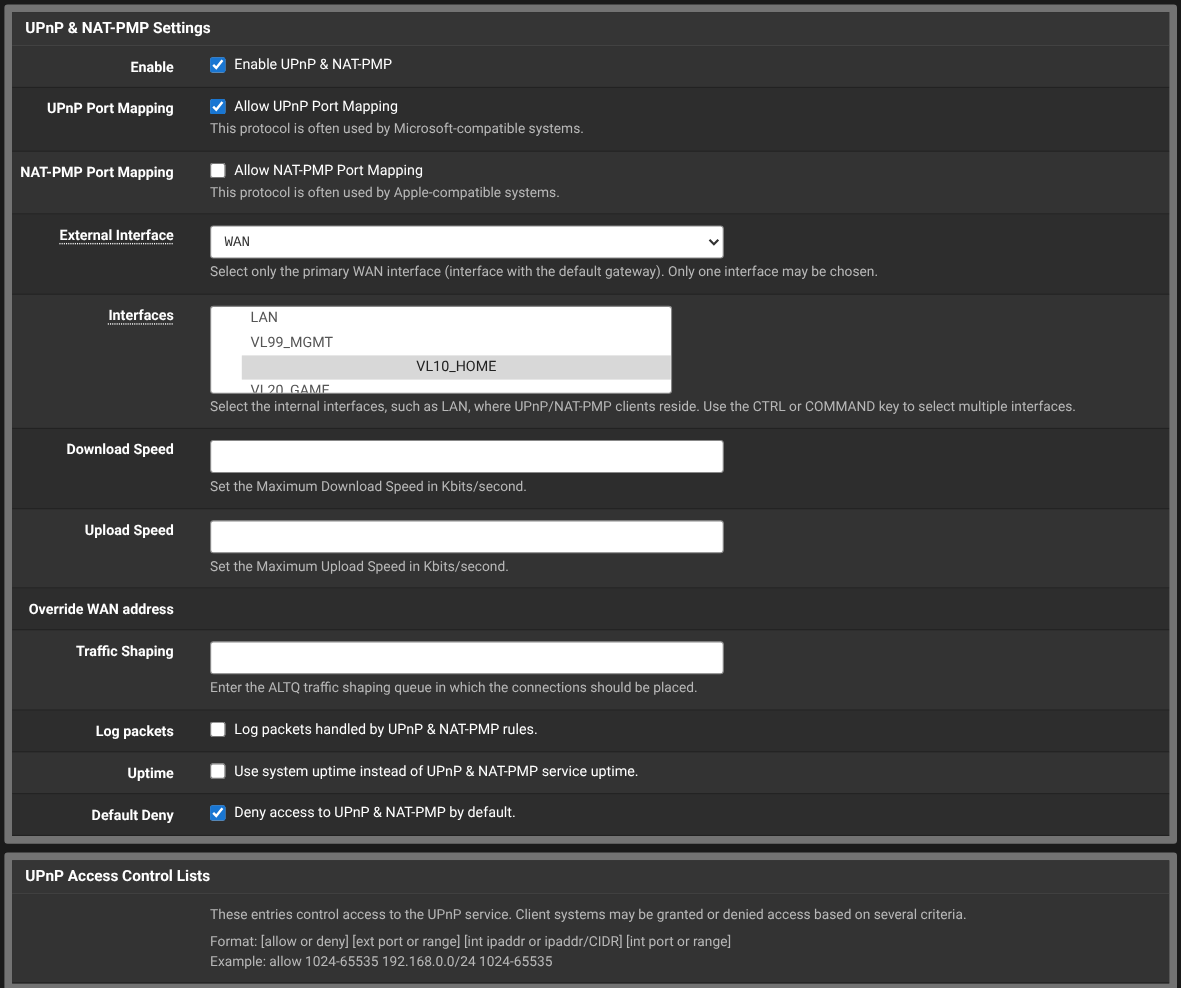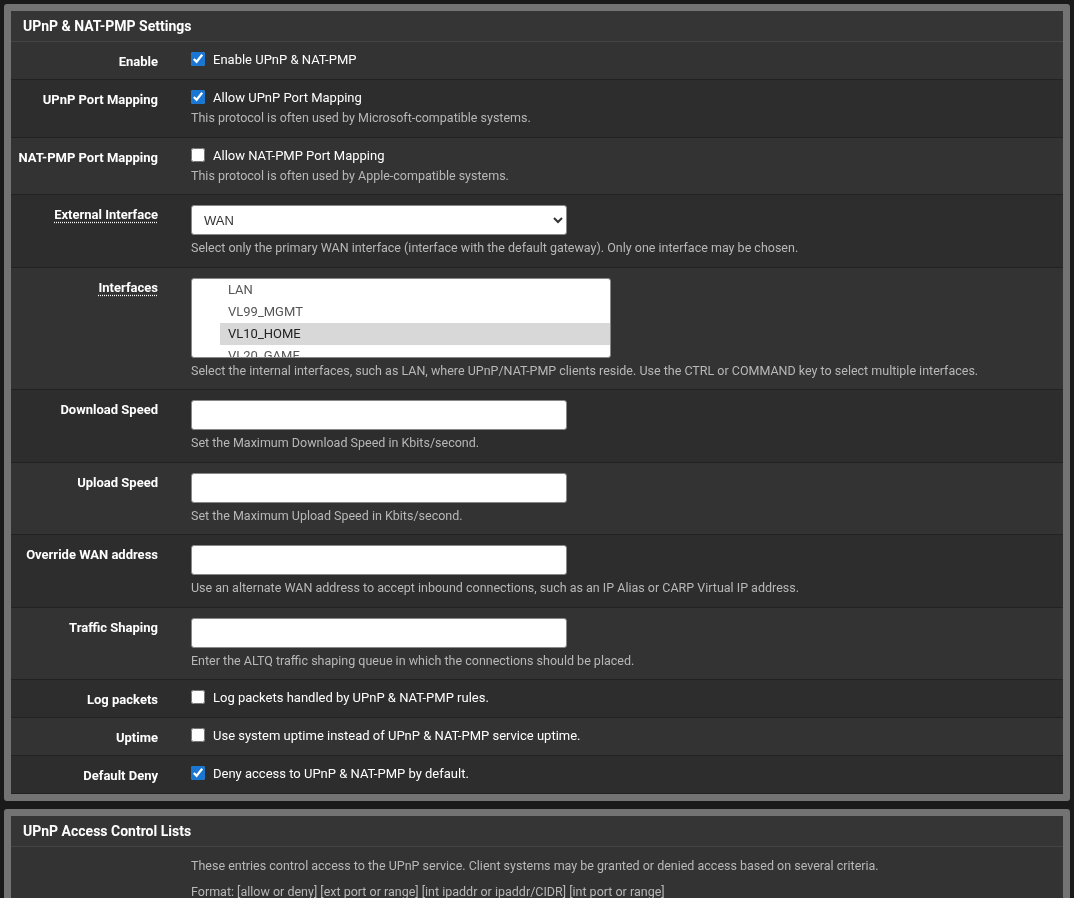--- a/index.html
+++ b/index.html
@@ -51,48 +51,49 @@
       accent-color: #1976d2;
     }
     .help-text {
       color: #b8b8b8;
       font-size: 12.5px;
       margin-top: 4px;
       line-height: 1.4;
     }
     .help-text.first { margin-top: 0; margin-bottom:8px;}
     select.single, input.text-input {
-      width: 376px;
+      width: 467px;
       background: #ffffff;
       color: #333;
       border: 1px solid #888;
       border-radius: 3px;
       padding: 5px 8px;
       font-size: 13px;
       height: 30px;
+      font-family: Liberation Mono, monospace;
     }
     select.single { appearance: auto; }
     .multiselect {
       width: 420px;
       background: #ffffff;
       border: 1px solid #888;
       border-radius: 3px;
       overflow-y: auto;
       position: relative;
     }
     .ms-scroll { height:78px; overflow-y: scroll; }
     .ms-option {
       padding: 2px 8px;
       color: #555;
       font-size: 13px;
       cursor: pointer;
       line-height: 1.4;
       margin-left: 28px;
     }
-    .ms-option.selected { background: #d8d8d8; color: #222; }
+    .ms-option.selected { background: #d8d8d8; color: #222; text-align: center; }
     ::-webkit-scrollbar { width: 10px; }
     ::-webkit-scrollbar-track { background: #eee; }
     ::-webkit-scrollbar-thumb { background: #bbb; border-radius: 4px; }
   </style>
 </head>
 <body>
 
 <div class="panel">
   <div class="panel-header">UPnP &amp; NAT-PMP Settings</div>
 
@@ -164,24 +165,20 @@
   <div class="form-row alt">
     <div class="form-label"><span>Upload Speed</span></div>
     <div class="form-control">
       <input class="text-input" type="text" value="" style="">
       <div class="help-text">Set the Maximum Upload Speed in Kbits/second.</div>
     </div>
   </div>
 
   <div class="form-row">
     <div class="form-label"><span>Override WAN address</span></div>
-    <div class="form-control">
-      <input class="text-input" type="text" value="" style="">
-      <div class="help-text">Use an alternate WAN address to accept inbound connections, such as an IP Alias or CARP Virtual IP address.</div>
-    </div>
   </div>
 
   <div class="form-row alt">
     <div class="form-label"><span>Traffic Shaping</span></div>
     <div class="form-control">
       <input class="text-input" type="text" value="" style="">
       <div class="help-text">Enter the ALTQ traffic shaping queue in which the connections should be placed.</div>
     </div>
   </div>
 

